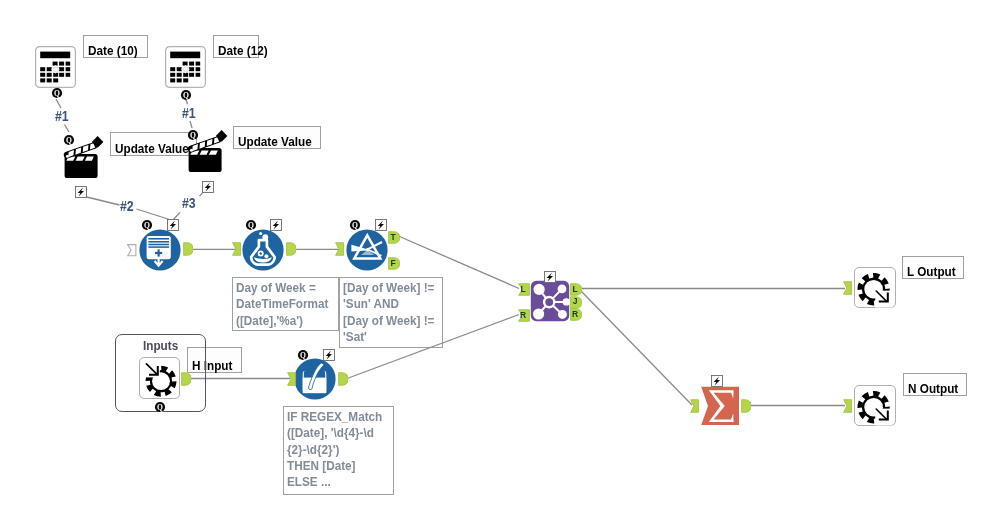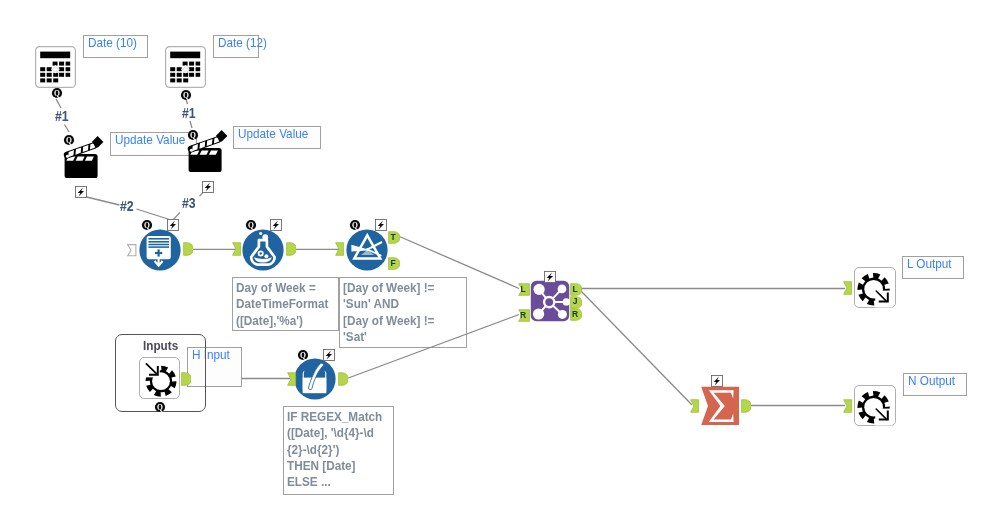--- a/index.html
+++ b/index.html
@@ -1,21 +1,21 @@
 <!DOCTYPE html>
 <html><head>
 <meta charset="utf-8">
 <style>
   html,body{margin:0;padding:0;background:#fff;}
   body{width:998px;height:509px;font-family:"Liberation Sans",sans-serif;overflow:hidden;}
   #canvas{position:relative;width:998px;height:509px;background:#fff;}
 
   .lbl{position:absolute;box-sizing:border-box;border:1px solid #a0a0a0;background:#fdfdfd;
-       color:#3b82f6;font-weight:normal;font-size:13.5px;line-height:1;
-       display:flex;align-items:flex-start;padding-left:4px;white-space:nowrap;z-index:40;}
+       color:#000000;font-weight:bold;font-size:13.5px;line-height:1;
+       display:flex;align-items:flex-end;padding-left:4px;white-space:nowrap;z-index:40;}
   .lbl > span{display:inline-block;transform:scaleX(0.87);transform-origin:left center;}
 
   .note{position:absolute;box-sizing:border-box;border:1px solid #a0a0a0;background:#fff;
         color:#808c98;font-weight:bold;font-size:13.5px;padding:2px 0 0 3px;
         line-height:16.3px;white-space:pre;z-index:30;}
   .note > span{display:inline-block;transform:scaleX(0.87);transform-origin:left top;}
 
   .wires{position:absolute;left:0;top:0;width:998px;height:509px;z-index:35;}
   .tool{position:absolute;z-index:50;}
   .conn-num{position:absolute;color:#3b5478;font-weight:bold;font-size:14px;z-index:25;line-height:1;}
@@ -500,34 +500,34 @@
     </div>
   <div class="lbl" style="left:213px;top:35px;width:46px;height:23px;">
       <span>Date (12)</span>
     </div>
   <div class="lbl" style="left:110px;top:132px;width:87px;height:24px;">
       <span>Update Value</span>
     </div>
   <div class="lbl" style="left:233px;top:126px;width:88px;height:23px;">
       <span>Update Value</span>
     </div>
-  <div class="lbl" style="left:187px;top:347px;width:55px;height:40px;">
+  <div class="lbl" style="left:187px;top:347px;width:55px;height:26px;">
       <span>H Input</span>
     </div>
   <div class="lbl" style="left:902px;top:256px;width:62px;height:23px;">
       <span>L Output</span>
     </div>
   <div class="lbl" style="left:903px;top:373px;width:64px;height:23px;">
       <span>N Output</span>
     </div>
 
   <div class="note" style="left:232px;top:277px;width:107px;height:54px;"><span>Day of Week =
 DateTimeFormat
 ([Date],'%a')</span></div>
-  <div class="note" style="left:339px;top:277px;width:128px;height:71px;"><span>[Day of Week] !=
+  <div class="note" style="left:339px;top:277px;width:104px;height:71px;"><span>[Day of Week] !=
 'Sun' AND
 [Day of Week] !=
 'Sat'</span></div>
   <div class="note" style="left:283px;top:406px;width:111px;height:89px;"><span>IF REGEX_Match
 ([Date], '\d{4}-\d
 {2}-\d{2}')
 THEN [Date]
 ELSE ...</span></div>
 
   <div class="conn-num" style="left:55px;top:109px;"><span>#1</span></div>

